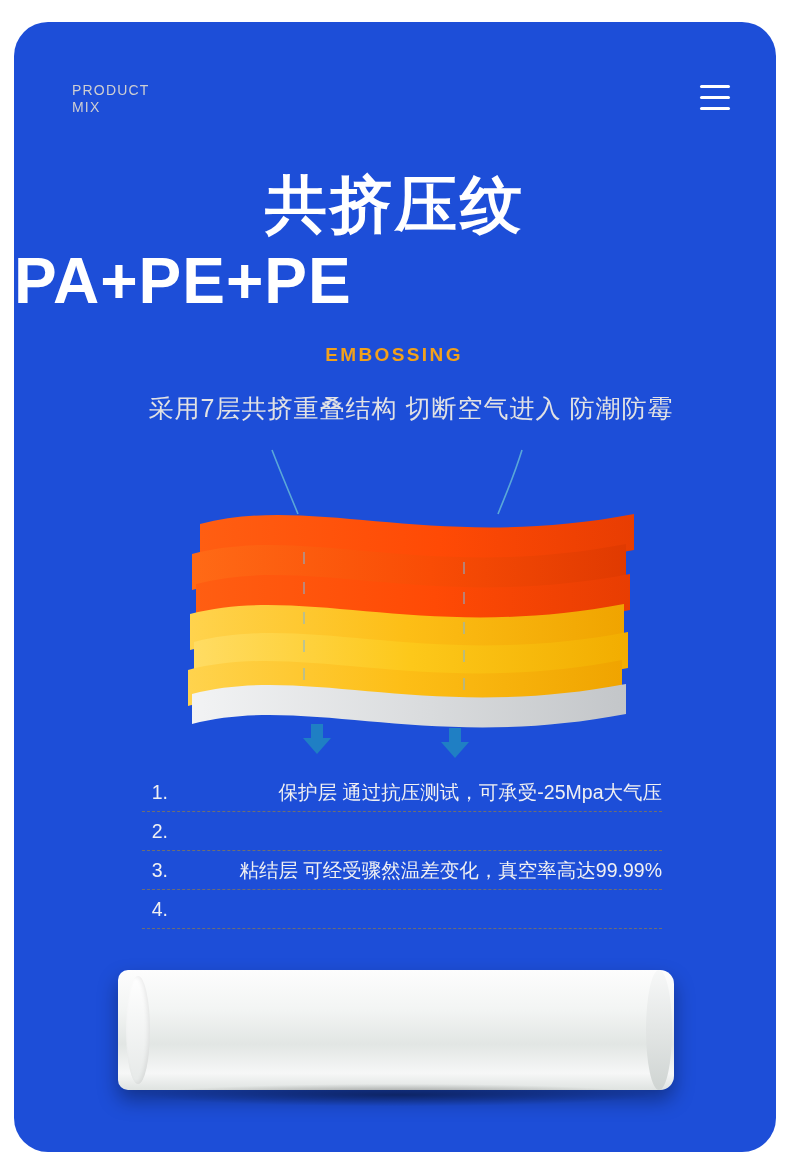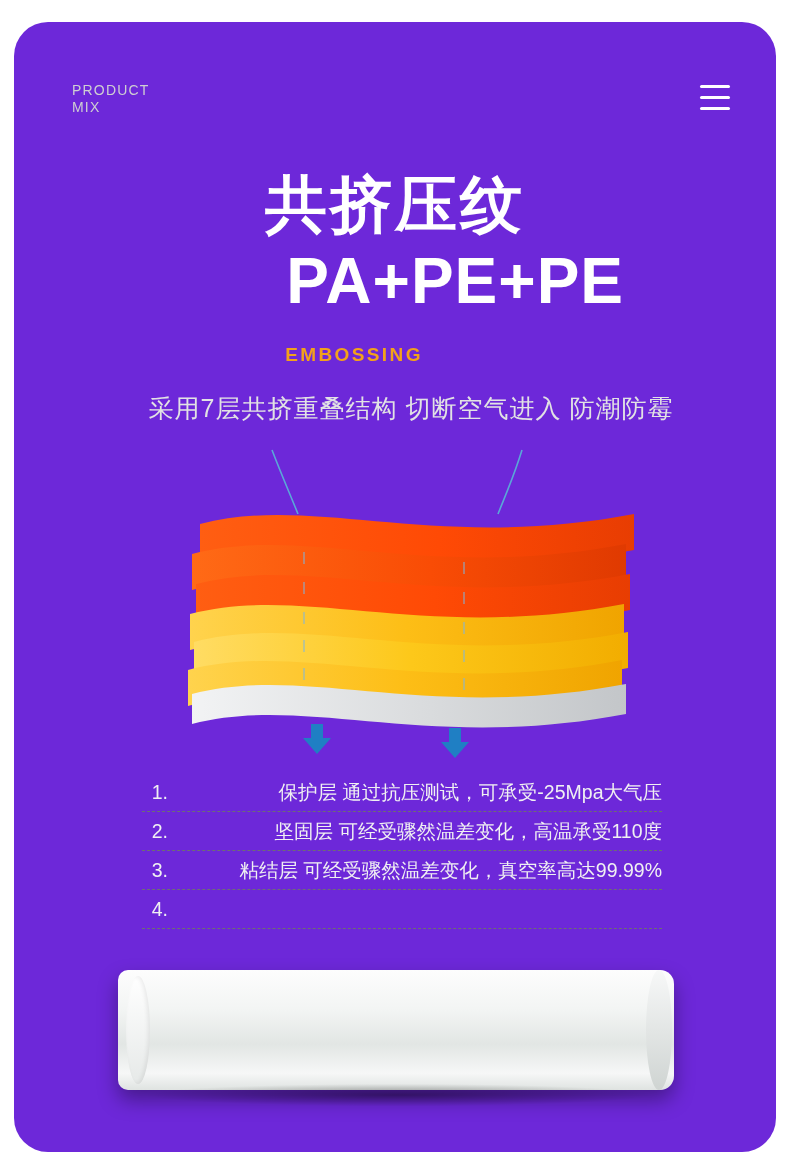--- a/index.html
+++ b/index.html
@@ -14,21 +14,21 @@
     height: 1173px;
     background: #ffffff;
     overflow: hidden;
   }
   .card {
     position: absolute;
     left: 14px;
     top: 22px;
     width: 762px;
     height: 1130px;
-    background: #6d28d9;
+    background: #1d4ed8;
     border-radius: 34px;
     overflow: hidden;
   }
   
   .brand {
     position: absolute;
     left: 58px;
     top: 60px;
     color: #cfcfd2;
     font-size: 14px;
@@ -70,37 +70,38 @@
     font-size: 62px;
     font-weight: bold;
     letter-spacing: 3px;
     line-height: 70px;
   }
   .title-en {
     position: absolute;
     top: 222px;
     left: 0;
     width: 610px;
-    text-align: right;
+    text-align: left;
     color: #ffffff;
     font-size: 64px;
     font-weight: bold;
     letter-spacing: 1px;
     line-height: 74px;
   }
   .subtitle-en {
     position: absolute;
     top: 322px;
     left: 0;
     width: 680px;
     text-align: center;
     color: #f2a11b;
     font-size: 19px;
     font-weight: bold;
     letter-spacing: 2.4px;
+    padding-left: 40px;
   }
   .tagline {
     position: absolute;
     top: 370px;
     left: 16px;
     width: 762px;
     text-align: center;
     color: #e2e2e4;
     font-size: 25px;
     letter-spacing: 1px;
@@ -287,21 +288,20 @@
       </svg>
     </div>
 
     <div class="feature-list">
       <div class="feature-row">
         <div class="feature-idx">1.</div>
         <div class="feature-text">保护层  通过抗压测试，可承受-25Mpa大气压</div>
       </div>
       <div class="feature-row">
         <div class="feature-idx">2.</div>
-        <div class="feature-text">坚固层  可经受骤然温差变化，高温承受110度</div>
       </div>
       <div class="feature-row">
         <div class="feature-idx">3.</div>
         <div class="feature-text">粘结层  可经受骤然温差变化，真空率高达99.99%</div>
       </div>
       <div class="feature-row">
         <div class="feature-idx">4.</div>
       </div>
     </div>
 

